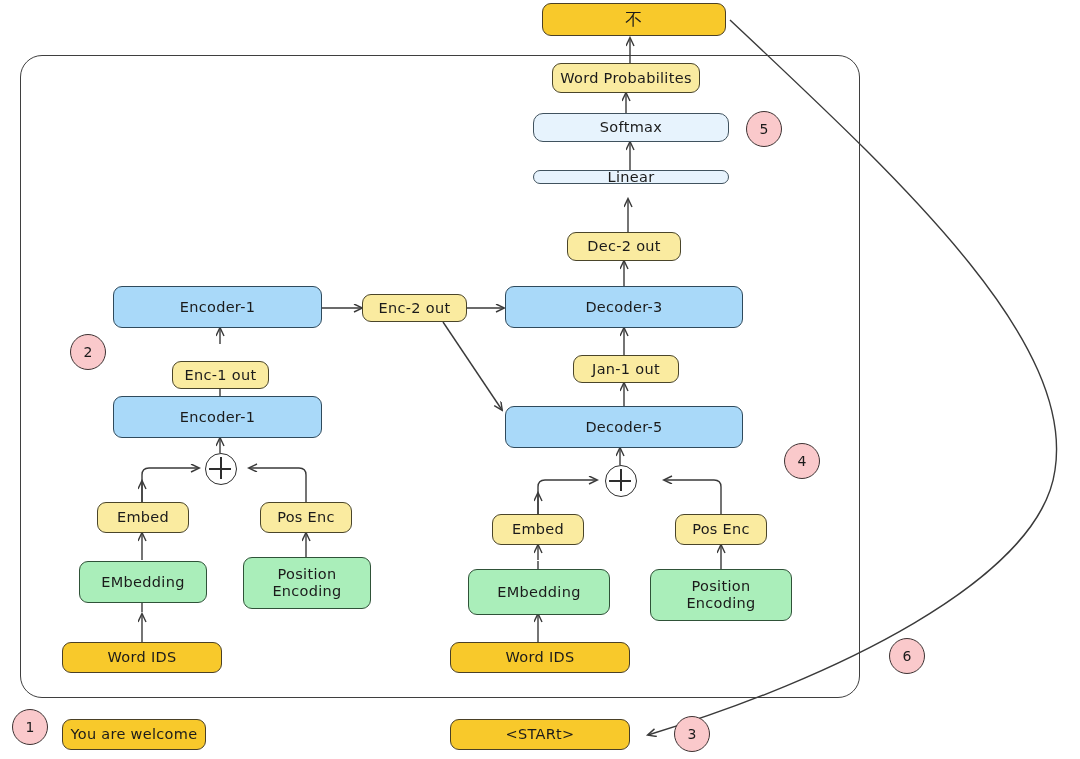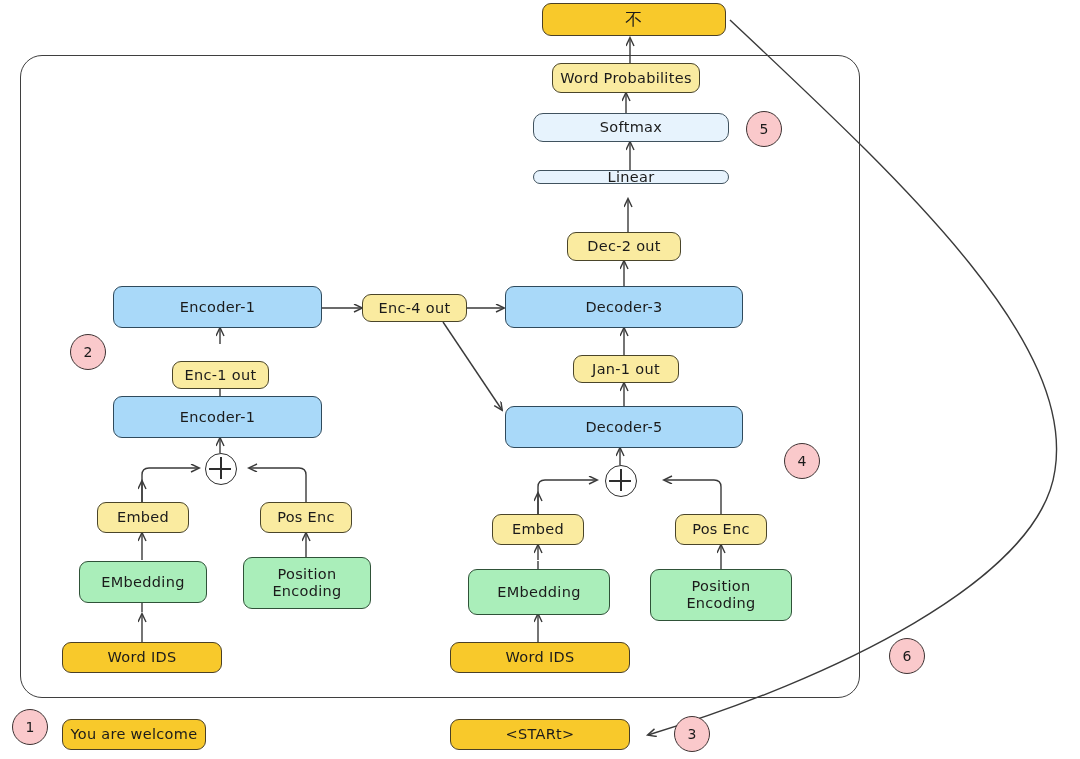--- a/index.html
+++ b/index.html
@@ -134,21 +134,21 @@
   <div class="node lblue" style="left:533px;top:170px;width:196px;height:14px;">Linear</div>
 
   <div class="node yellow" style="left:567px;top:232px;width:114px;height:29px;">Dec-2 out</div>
 
   <div class="node blue" style="left:113px;top:286px;width:209px;height:42px;">Encoder-1</div>
 
   <div class="node yellow" style="left:172px;top:361px;width:97px;height:28px;">Enc-1 out</div>
 
   <div class="node blue" style="left:113px;top:396px;width:209px;height:42px;text-align:right;">Encoder-1</div>
 
-  <div class="node yellow" style="left:362px;top:294px;width:105px;height:28px;">Enc-4 out</div>
+  <div class="node yellow" style="left:362px;top:294px;width:105px;height:28px;">Enc-2 out</div>
 
   <div class="node blue" style="left:505px;top:286px;width:238px;height:42px;">Decoder-3</div>
 
   <div class="node yellow" style="left:573px;top:355px;width:106px;height:28px;">Jan-1 out</div>
 
   <div class="node blue" style="left:505px;top:406px;width:238px;height:42px;">Decoder-5</div>
 
   <div class="plus-node" style="left:205px;top:453px;"></div>
 
   <div class="node yellow" style="left:97px;top:502px;width:92px;height:31px;">Embed</div>

